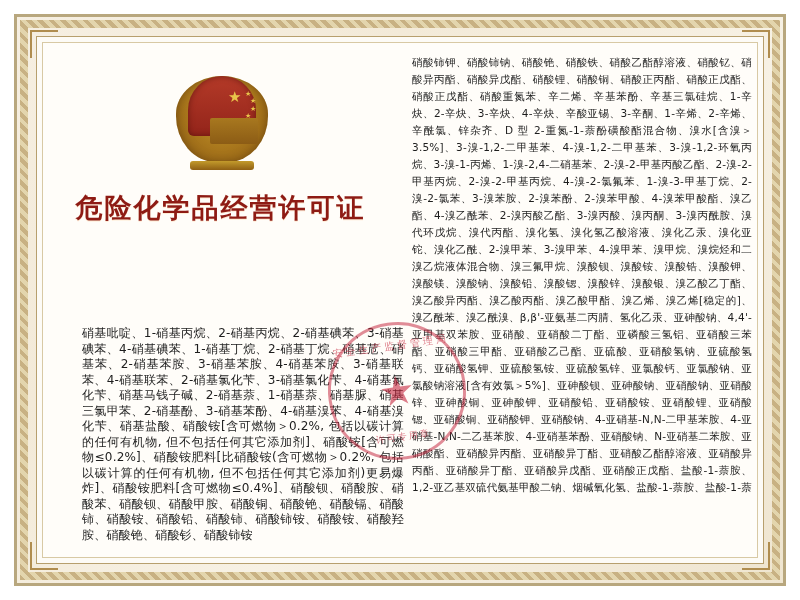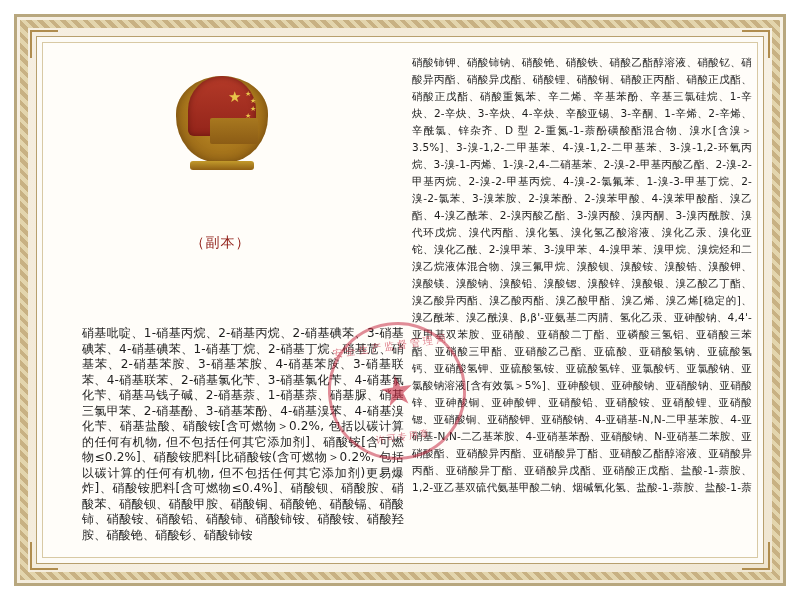--- a/index.html
+++ b/index.html
@@ -274,21 +274,21 @@
           <span class="emblem-star main">★</span>
           <span class="emblem-star s1">★</span>
           <span class="emblem-star s2">★</span>
           <span class="emblem-star s3">★</span>
           <span class="emblem-star s4">★</span>
           <div class="emblem-gate"></div>
         </div>
         <div class="emblem-base"></div>
       </div>
 
-      <div class="cert-subtitle">（副本）</div>
+      <div class="cert-title">危险化学品经营许可证</div>
 
       <div class="left-body">硝基吡啶、1-硝基丙烷、2-硝基丙烷、2-硝基碘苯、3-硝基碘苯、4-硝基碘苯、1-硝基丁烷、2-硝基丁烷、硝基苊、硝基苯、2-硝基苯胺、3-硝基苯胺、4-硝基苯胺、3-硝基联苯、4-硝基联苯、2-硝基氯化苄、3-硝基氯化苄、4-硝基氯化苄、硝基马钱子碱、2-硝基萘、1-硝基萘、硝基脲、硝基三氯甲苯、2-硝基酚、3-硝基苯酚、4-硝基溴苯、4-硝基溴化苄、硝基盐酸、硝酸铵[含可燃物＞0.2%, 包括以碳计算的任何有机物, 但不包括任何其它添加剂]、硝酸铵[含可燃物≤0.2%]、硝酸铵肥料[比硝酸铵(含可燃物＞0.2%, 包括以碳计算的任何有机物, 但不包括任何其它添加剂)更易爆炸]、硝酸铵肥料[含可燃物≤0.4%]、硝酸钡、硝酸胺、硝酸苯、硝酸钡、硝酸甲胺、硝酸铜、硝酸铯、硝酸镉、硝酸铈、硝酸铵、硝酸铅、硝酸铈、硝酸铈铵、硝酸铵、硝酸羟胺、硝酸铯、硝酸钐、硝酸铈铵</div>
     </div>
 
     <div class="right-panel">硝酸铈钾、硝酸铈钠、硝酸铯、硝酸铁、硝酸乙酯醇溶液、硝酸钇、硝酸异丙酯、硝酸异戊酯、硝酸锂、硝酸铜、硝酸正丙酯、硝酸正戊酯、硝酸正戊酯、硝酸重氮苯、辛二烯、辛基苯酚、辛基三氯硅烷、1-辛炔、2-辛炔、3-辛炔、4-辛炔、辛酸亚锡、3-辛酮、1-辛烯、2-辛烯、辛酰氯、锌杂齐、D 型 2-重氮-1-萘酚磺酸酯混合物、溴水[含溴＞3.5%]、3-溴-1,2-二甲基苯、4-溴-1,2-二甲基苯、3-溴-1,2-环氧丙烷、3-溴-1-丙烯、1-溴-2,4-二硝基苯、2-溴-2-甲基丙酸乙酯、2-溴-2-甲基丙烷、2-溴-2-甲基丙烷、4-溴-2-氯氟苯、1-溴-3-甲基丁烷、2-溴-2-氯苯、3-溴苯胺、2-溴苯酚、2-溴苯甲酸、4-溴苯甲酸酯、溴乙酯、4-溴乙酰苯、2-溴丙酸乙酯、3-溴丙酸、溴丙酮、3-溴丙酰胺、溴代环戊烷、溴代丙酯、溴化氢、溴化氢乙酸溶液、溴化乙汞、溴化亚铊、溴化乙酰、2-溴甲苯、3-溴甲苯、4-溴甲苯、溴甲烷、溴烷烃和二溴乙烷液体混合物、溴三氟甲烷、溴酸钡、溴酸铵、溴酸锆、溴酸钾、溴酸镁、溴酸钠、溴酸铅、溴酸锶、溴酸锌、溴酸银、溴乙酸乙丁酯、溴乙酸异丙酯、溴乙酸丙酯、溴乙酸甲酯、溴乙烯、溴乙烯[稳定的]、溴乙酰苯、溴乙酰溴、β,β'-亚氨基二丙腈、氢化乙汞、亚砷酸钠、4,4'-亚甲基双苯胺、亚硝酸、亚硝酸二丁酯、亚磷酸三氢铝、亚硝酸三苯酯、亚硝酸三甲酯、亚硝酸乙己酯、亚硫酸、亚硝酸氢钠、亚硫酸氢钙、亚硝酸氢钾、亚硫酸氢铵、亚硫酸氢锌、亚氯酸钙、亚氯酸钠、亚氯酸钠溶液[含有效氯＞5%]、亚砷酸钡、亚砷酸钠、亚硝酸钠、亚硝酸锌、亚砷酸铜、亚砷酸钾、亚硝酸铅、亚硝酸铵、亚硝酸锂、亚硝酸锶、亚硝酸铜、亚硝酸钾、亚硝酸钠、4-亚硝基-N,N-二甲基苯胺、4-亚硝基-N,N-二乙基苯胺、4-亚硝基苯酚、亚硝酸钠、N-亚硝基二苯胺、亚硝酸酯、亚硝酸异丙酯、亚硝酸异丁酯、亚硝酸乙酯醇溶液、亚硝酸异丙酯、亚硝酸异丁酯、亚硝酸异戊酯、亚硝酸正戊酯、盐酸-1-萘胺、1,2-亚乙基双硫代氨基甲酸二钠、烟碱氧化氢、盐酸-1-萘胺、盐酸-1-萘</div>
 
   </div>
 
   <div class="seal">
     <div class="seal-text-top">安全生产监督管理局</div>

